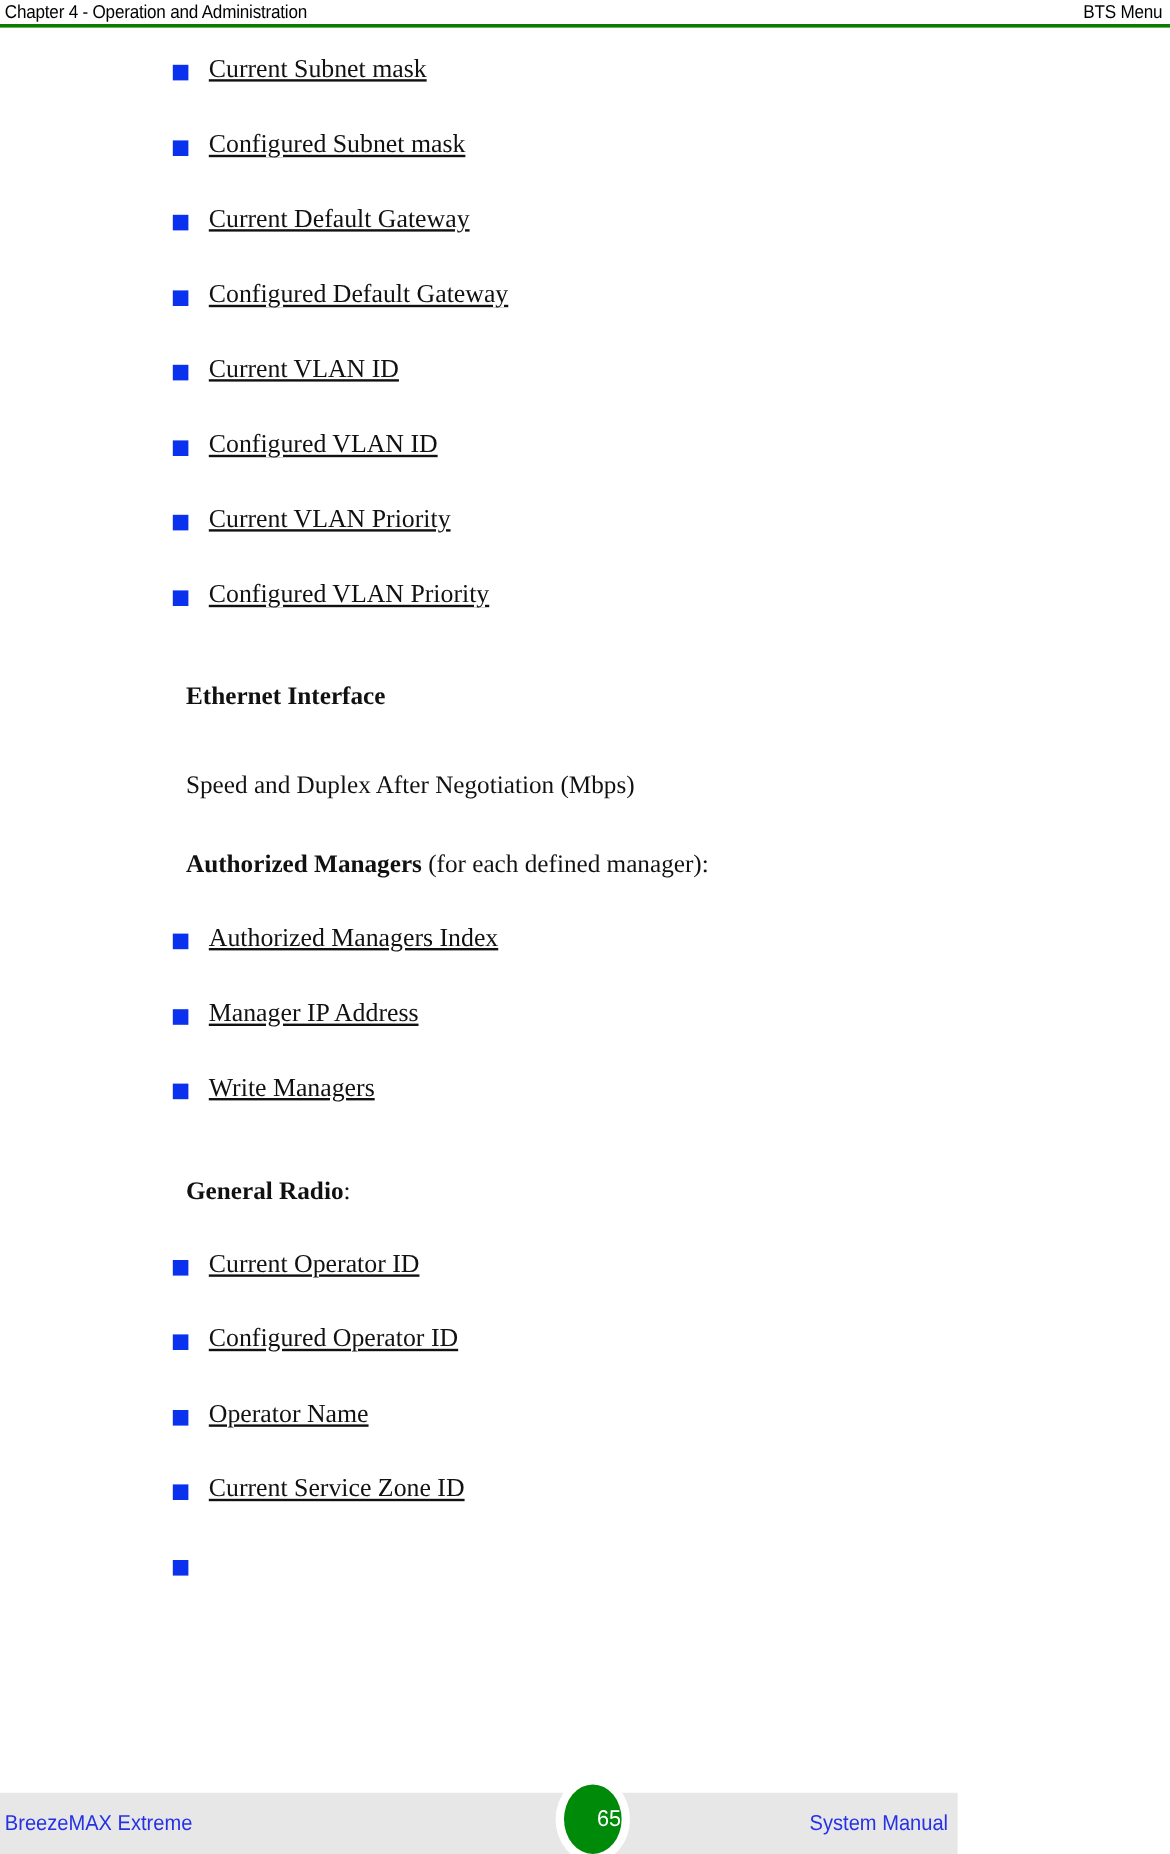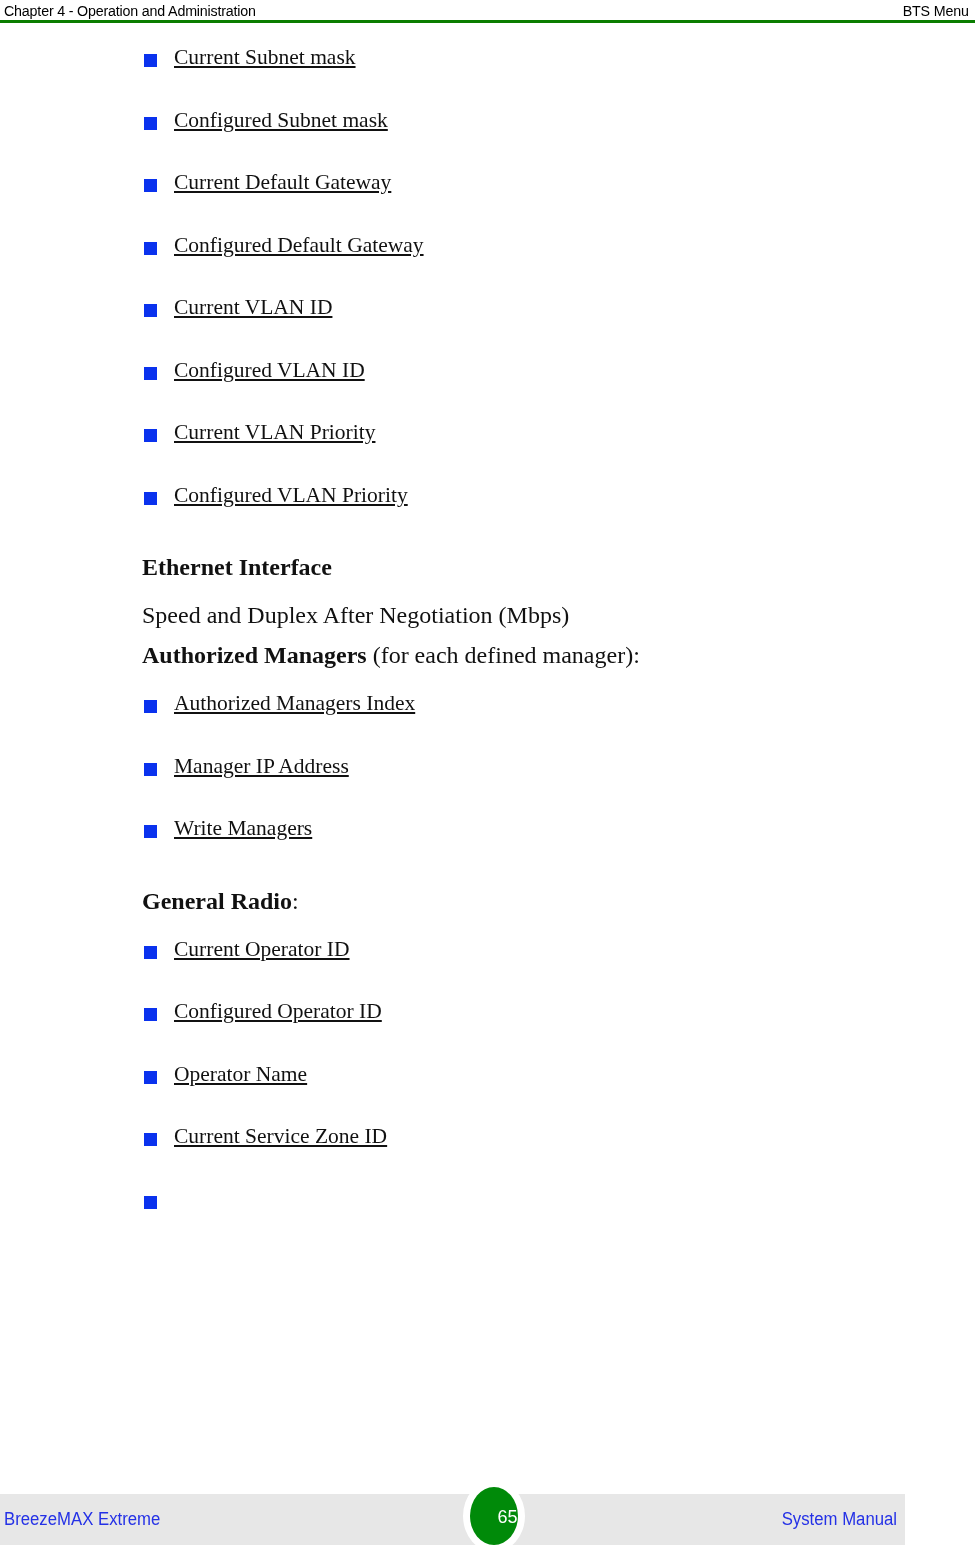--- a/index.html
+++ b/index.html
@@ -96,23 +96,23 @@
     font-size: 21.5px;
     line-height: 30px;
     color: #111111;
     white-space: nowrap;
     text-decoration: underline;
   }
 
   
   .block {
     position: relative;
-    margin: 0;
+    margin: 13px;
     padding-left: 142px;
-    font-size: 24px;
+    font-size: 21px;
     line-height: 30px;
     color: #111111;
     white-space: nowrap;
   }
   .block.heading {
     font-weight: bold;
   }
   .block .lead {
     font-weight: bold;
   }
@@ -121,21 +121,21 @@
   }
 
   .gap-sm { height: 10px; }
   .gap-md { height: 18px; }
 
   
   .page-footer {
     position: absolute;
     left: 0;
     top: 1494px;
-    width: 905px;
+    width: 798px;
     height: 51px;
     background: #e7e7e7;
   }
   .ftr-left, .ftr-right {
     position: absolute;
     top: 13px;
     font-family: "Liberation Sans", "DejaVu Sans", sans-serif;
     font-size: 18px;
     line-height: 24px;
     color: #2431e6;

